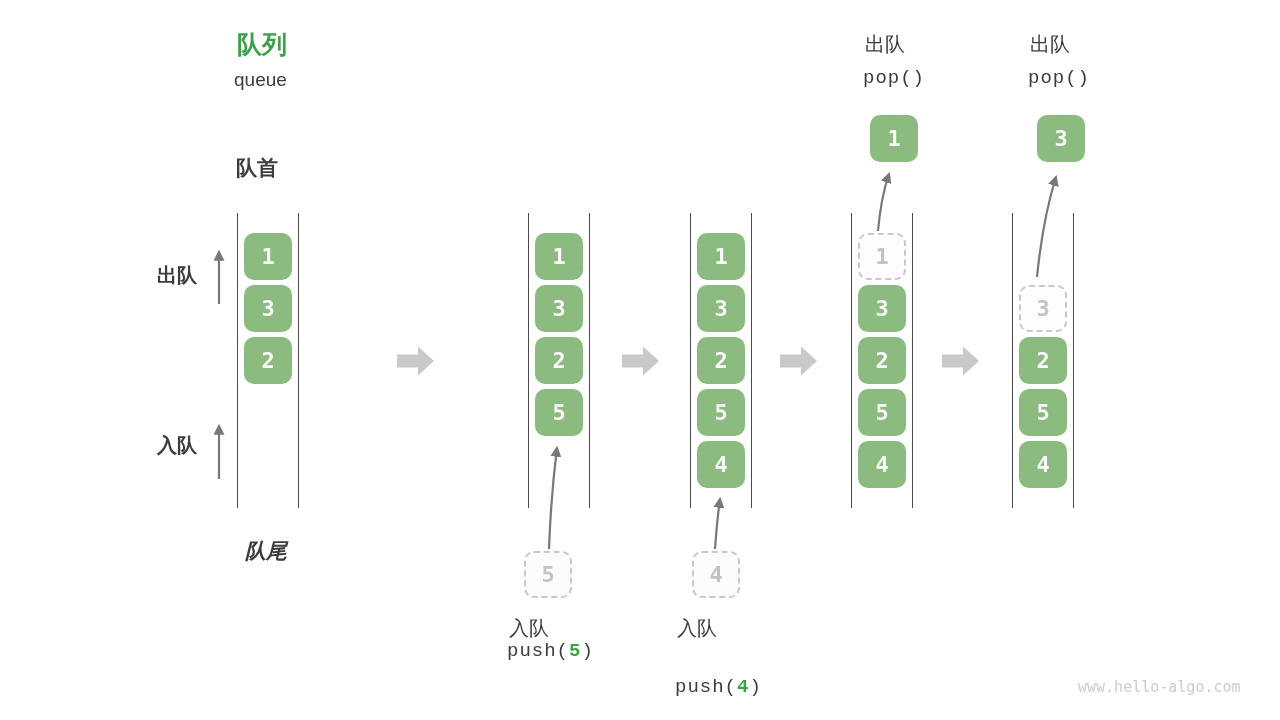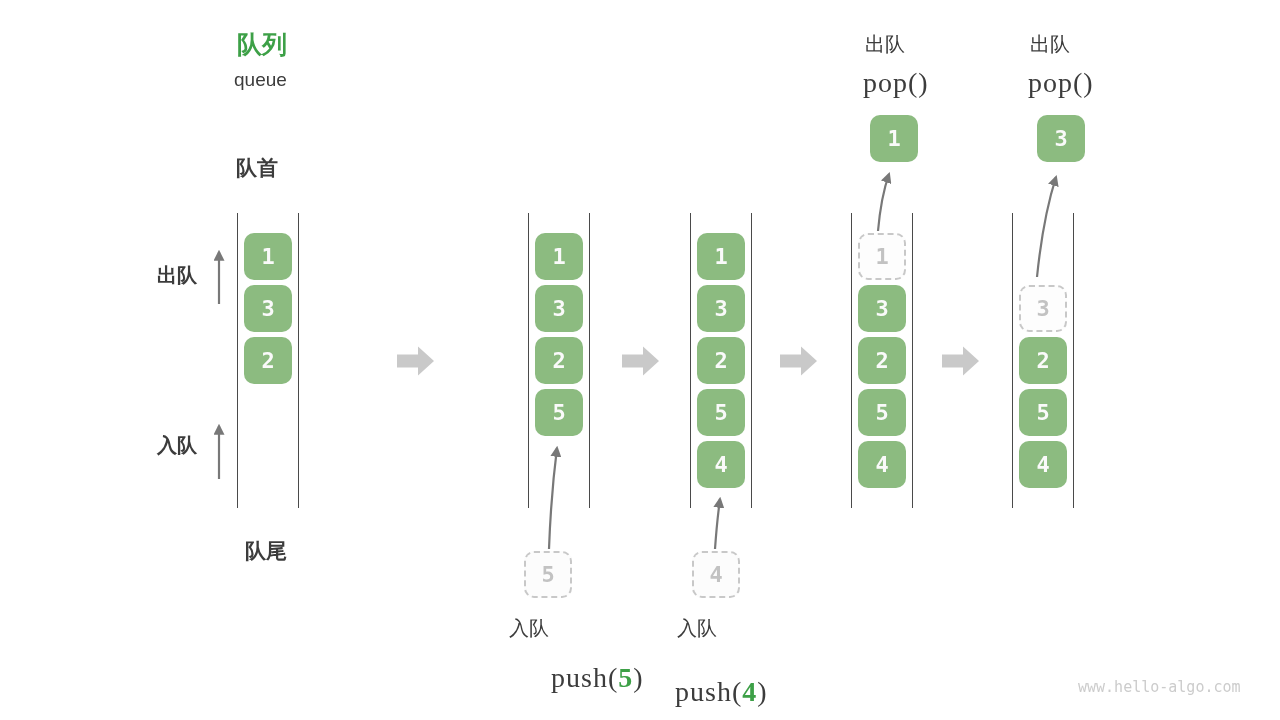--- a/index.html
+++ b/index.html
@@ -24,22 +24,22 @@
     font-size: 25px; font-weight: 700; color: #3da047;
   }
   .title-en {
     position: absolute; left: 234px; top: 69px;
     font-size: 19px; color: #3c3c3c;
   }
   .cn-bold { font-weight: 700; font-size: 21px; color: #3c3c3c; position: absolute; }
   .cn-reg  { font-weight: 400; font-size: 20px; color: #3c3c3c; position: absolute; }
   .code {
     position: absolute;
-    font-family: Liberation Serif, serif;
-    font-size: 28px; color: #3c3c3c; letter-spacing: 1px;
+    font-family: Liberation Mono, monospace;
+    font-size: 19px; color: #3c3c3c; letter-spacing: 1px;
   }
   .code .arg { color: #3da047; font-weight: 700; }
   .qcol {
     position: absolute; top: 213px;
     width: 62px; height: 295px;
     border-left: 1.5px solid #4a4a4a;
     border-right: 1.5px solid #4a4a4a;
   }
   .qbox {
     position: absolute; left: 6px;
@@ -95,39 +95,39 @@
     <polygon fill="#c9c9c9" points="397,354.5 418,354.5 418,346.5 434,361 418,375.5 418,367.5 397,367.5"></polygon>
     <polygon fill="#c9c9c9" points="622,354.5 643,354.5 643,346.5 659,361 643,375.5 643,367.5 622,367.5"></polygon>
     <polygon fill="#c9c9c9" points="780,354.5 801,354.5 801,346.5 817,361 801,375.5 801,367.5 780,367.5"></polygon>
     <polygon fill="#c9c9c9" points="942,354.5 963,354.5 963,346.5 979,361 963,375.5 963,367.5 942,367.5"></polygon>
   </svg>
 
   <div class="title-zh">队列</div>
   <div class="title-en">queue</div>
 
   <div class="cn-bold" style="left:236px; top:154px;">队首</div>
-  <div class="cn-bold" style="left:245px; top:537px;">队尾</div>
+  <div class="cn-bold" style="left:245px; top:537px;font-style:italic;">队尾</div>
   <div class="cn-bold" style="left:157px; top:262px; font-size:20px;">出队</div>
   <div class="cn-bold" style="left:157px; top:432px; font-size:20px;">入队</div>
 
   <div class="qcol" style="left:237px;">
     <div class="qbox" style="top:20px;">1</div>
     <div class="qbox" style="top:72px;">3</div>
     <div class="qbox" style="top:124px;">2</div>
   </div>
 
   <div class="qcol" style="left:528px;">
     <div class="qbox" style="top:20px;">1</div>
     <div class="qbox" style="top:72px;">3</div>
     <div class="qbox" style="top:124px;">2</div>
     <div class="qbox" style="top:176px;">5</div>
   </div>
   <div class="float-box dashed" style="left:524px; top:551px;">5</div>
   <div class="cn-reg" style="left:509px; top:615px;">入队</div>
-  <div class="code" style="left:507px; top:662px;margin-left:44px;"><span>push(</span><span class="arg">5</span><span>)</span></div>
+  <div class="code" style="left:507px; top:640px;"><span>push(</span><span class="arg">5</span><span>)</span></div>
 
   <div class="qcol" style="left:690px;">
     <div class="qbox" style="top:20px;">1</div>
     <div class="qbox" style="top:72px;">3</div>
     <div class="qbox" style="top:124px;">2</div>
     <div class="qbox" style="top:176px;">5</div>
     <div class="qbox" style="top:228px;">4</div>
   </div>
   <div class="float-box dashed" style="left:692px; top:551px;">4</div>
   <div class="cn-reg" style="left:677px; top:615px;">入队</div>

